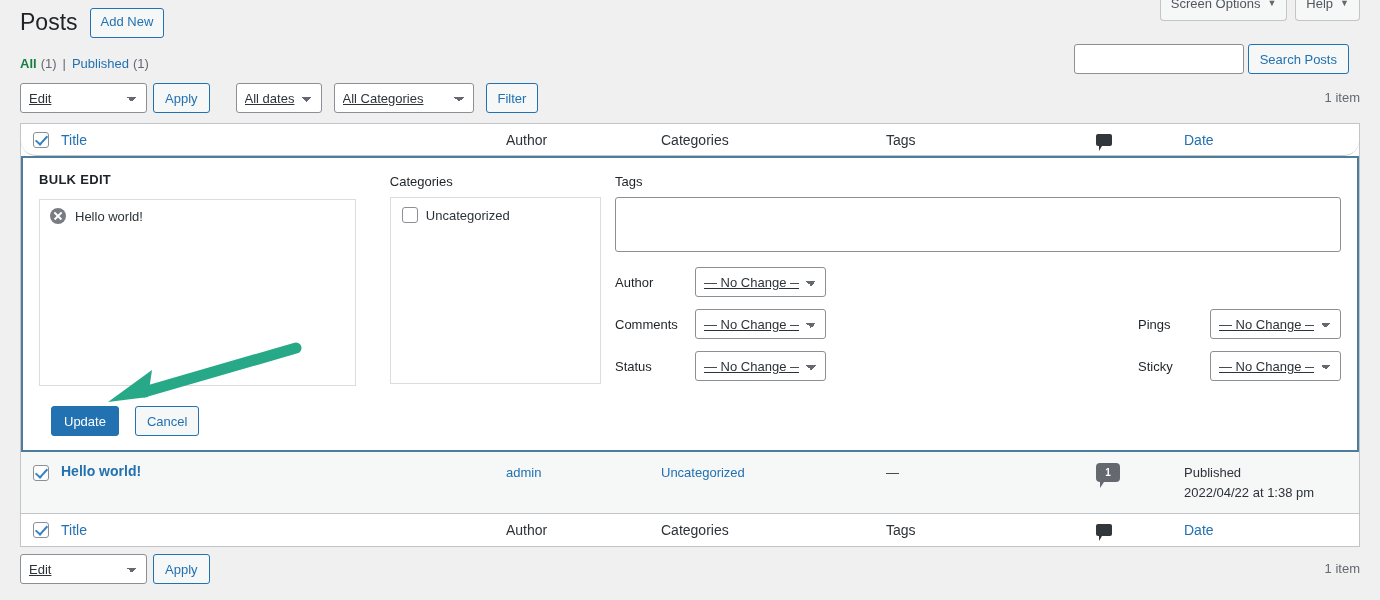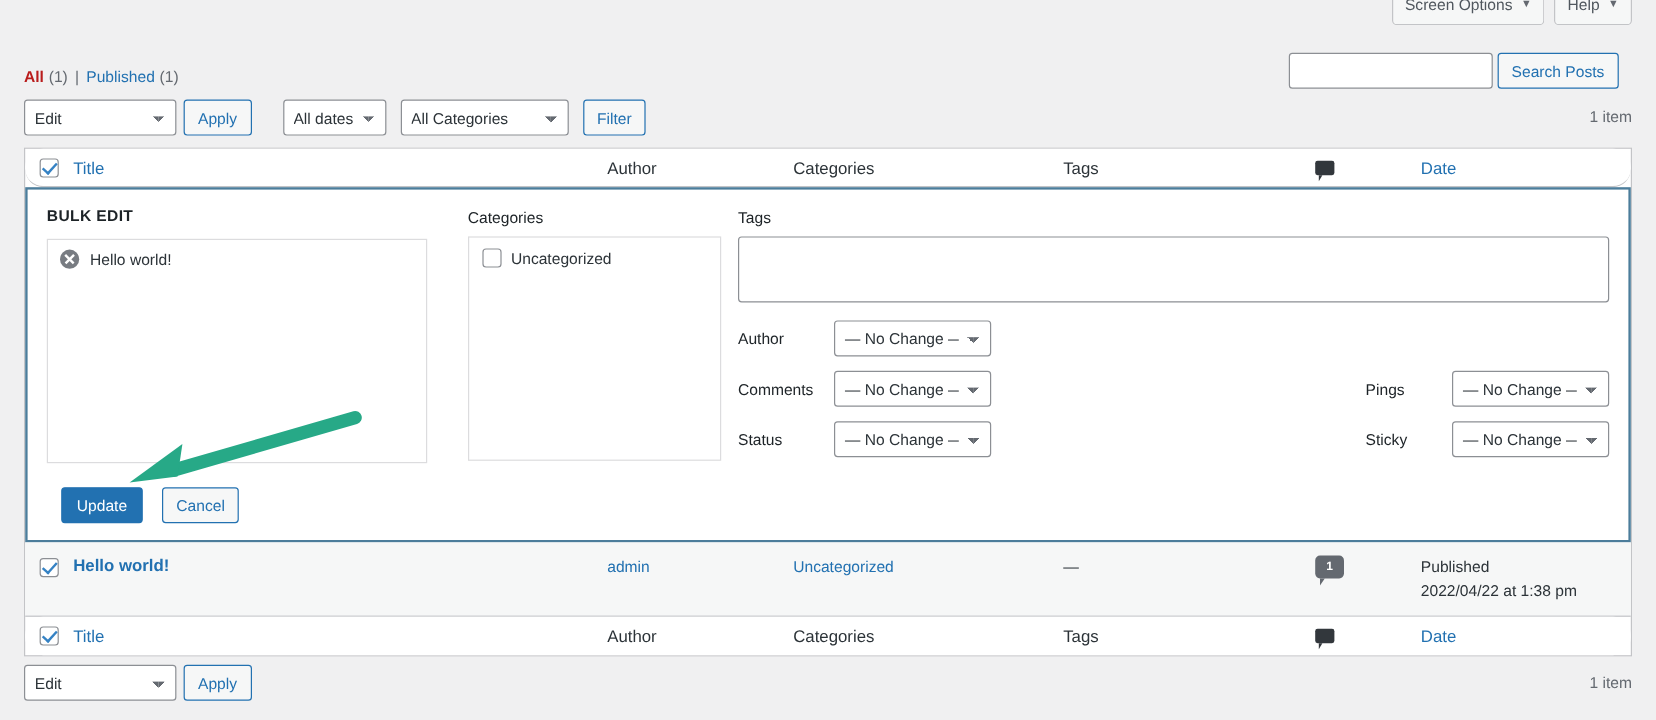--- a/index.html
+++ b/index.html
@@ -53,21 +53,21 @@
     cursor: pointer;
   }
 
   
   .subsubsub {
     position: absolute; top: 56px; left: 20px;
     font-size: 13px; color: #646970;
     display: flex; align-items: center; gap: 0px;
   }
   .subsubsub a { color: #2271b1; text-decoration: none; cursor: pointer; }
-  .subsubsub .current { color: #b91c1c; font-weight: 600; }
+  .subsubsub .current { color: #15803d; font-weight: 600; }
   .subsubsub .cnt { color: #646970; }
   .subsubsub .sep { margin: 0 6px; color: #646970; }
 
   
   .search-box {
     position: absolute; top: 44px; right: 31px;
     display: flex; gap: 4px; align-items: stretch;
   }
   .search-input {
     width: 170px; height: 30px;
@@ -113,20 +113,21 @@
     -webkit-appearance: none;
     background-image:
       linear-gradient(45deg, transparent 50%, #646970 50%),
       linear-gradient(135deg, #646970 50%, transparent 50%);
     background-position:
       calc(100% - 14px) 13px,
       calc(100% - 9px) 13px;
     background-size: 5px 5px, 5px 5px;
     background-repeat: no-repeat;
     cursor: pointer;
+    text-decoration: underline;
   }
   .sel-bulk { width: 127px; }
   .sel-dates { width: 86px; }
   .sel-cats { width: 140px; }
   .wp-btn-secondary {
     background: #f6f7f7;
     border: 1px solid #2271b1;
     color: #2271b1;
     border-radius: 3px;
     height: 30px;
@@ -343,20 +344,24 @@
     <div class="meta-btn">
       <span>Screen Options</span>
       <span class="caret-down">▼</span>
     </div>
     <div class="meta-btn">
       <span>Help</span>
       <span class="caret-down">▼</span>
     </div>
   </div>
 
+  <div class="page-head">
+    <h1 class="page-title">Posts</h1>
+    <a class="page-title-action">Add New</a>
+  </div>
 
   <div class="subsubsub">
     <a class="current">All</a>
     <span class="cnt" style="margin-left:4px;">(1)</span>
     <span class="sep">|</span>
     <a>Published</a>
     <span class="cnt" style="margin-left:4px;">(1)</span>
   </div>
 
   <div class="search-box">

